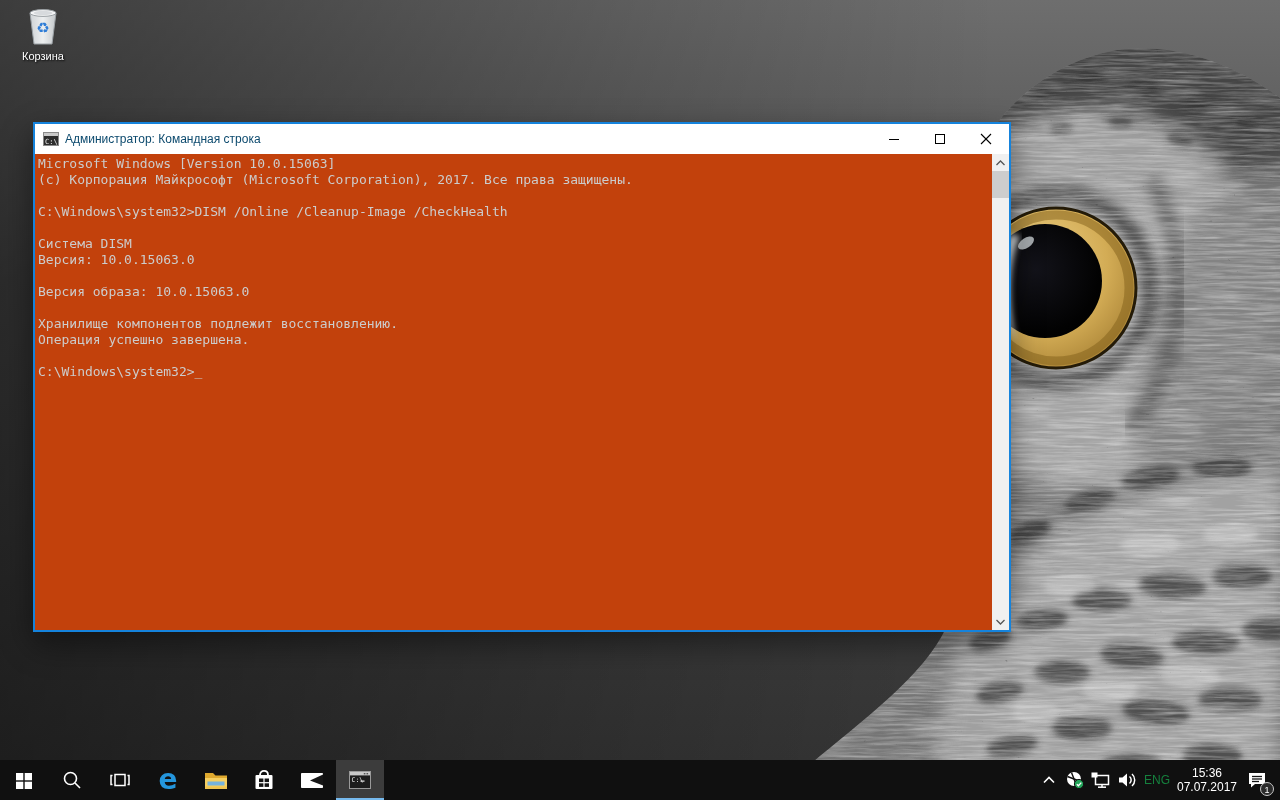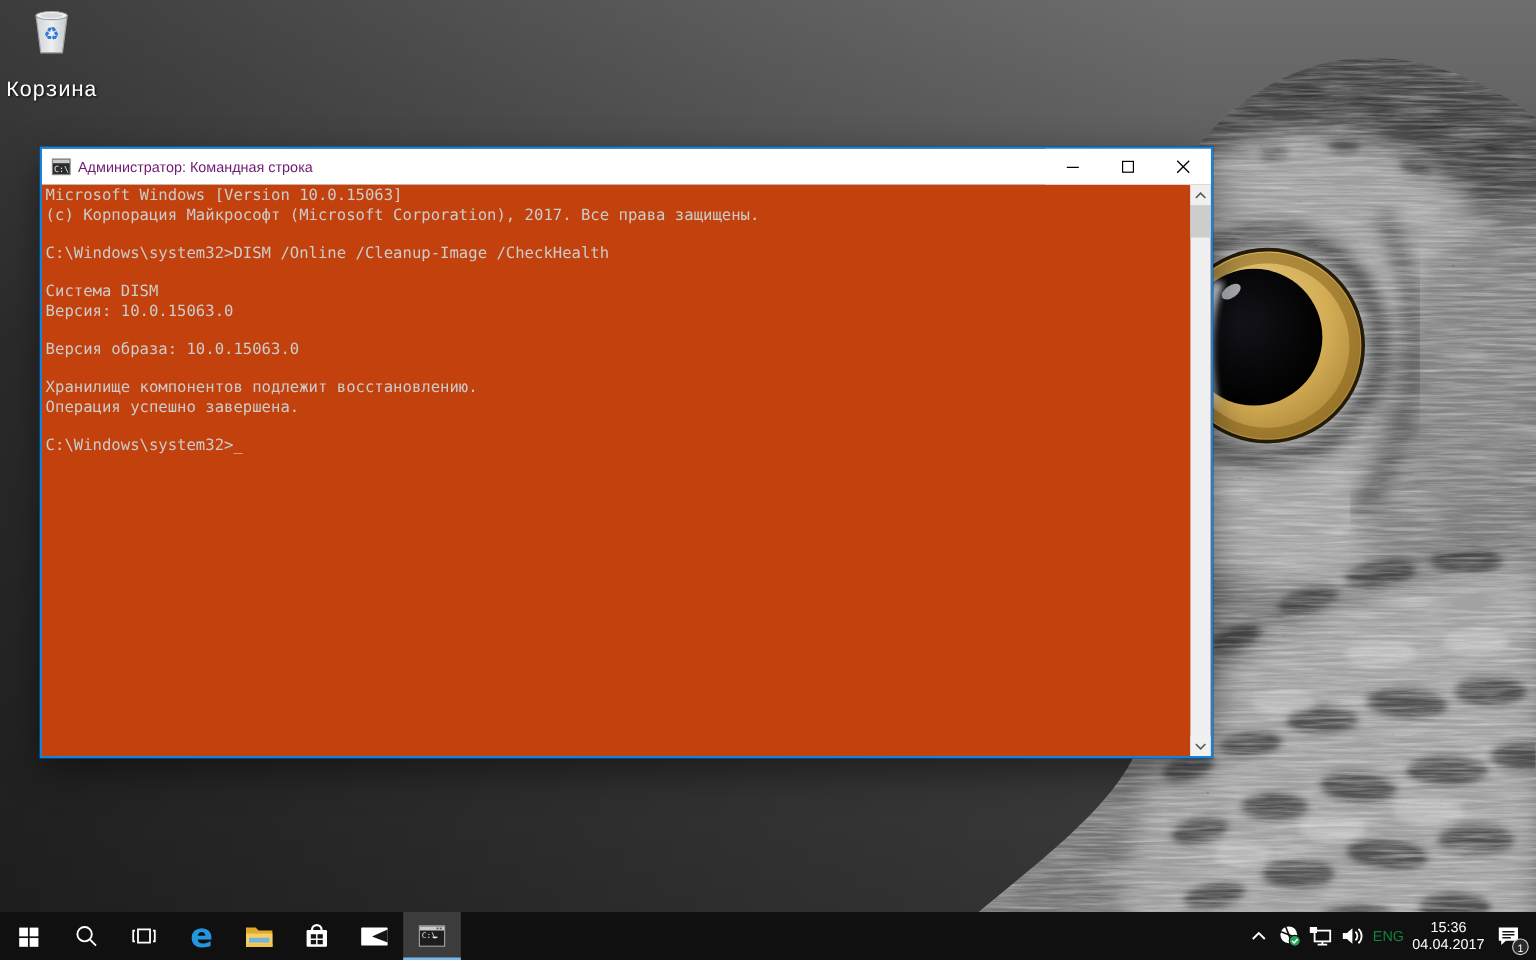--- a/index.html
+++ b/index.html
@@ -5,28 +5,28 @@
   html,body{margin:0;padding:0;width:1280px;height:800px;overflow:hidden;
     font-family:"Liberation Sans",sans-serif;background:#333;}
   .stage{position:relative;width:1280px;height:800px;overflow:hidden;}
 
   
   .wallpaper{position:absolute;inset:0;z-index:0;}
 
   
   .desktop-icon{position:absolute;left:6px;top:6px;width:74px;z-index:2;
     display:flex;flex-direction:column;align-items:center;cursor:default;}
-  .di-label{margin-top:18px;font-size:18px;color:#fff;text-shadow:1px 1px 2px rgba(0,0,0,.9);font-family:Liberation Mono, monospace;}
+  .di-label{margin-top:2px;font-size:11px;color:#fff;text-shadow:1px 1px 2px rgba(0,0,0,.9);}
 
   
   .cmd-window{position:absolute;left:33px;top:122px;width:974px;height:506px;z-index:3;
     border:2px solid #1583dc;background:#000;box-shadow:0 12px 30px rgba(0,0,0,.45);}
   .titlebar{height:30px;background:#fff;display:flex;align-items:center;padding-left:8px;}
   .titlebar-icon{width:16px;height:16px;margin-right:6px;flex:0 0 auto;}
-  .titlebar-text{flex:1;font-size:12px;color:#701a75;white-space:nowrap;overflow:hidden;}
+  .titlebar-text{flex:1;font-size:12px;color:#0c4a6e;white-space:nowrap;overflow:hidden;}
   .win-controls{display:flex;height:30px;}
   .win-btn{width:46px;height:30px;display:flex;align-items:center;justify-content:center;background:#fff;border:none;padding:0;}
   .console{position:relative;height:476px;background:#c2410c;overflow:hidden;}
   .console pre{margin:0;padding:2px 20px 0 3px;font-family:"DejaVu Sans Mono",monospace;
     font-size:13px;line-height:16px;color:#cccccc;}
   .cursor{color:#cccccc;}
   .scrollbar{position:absolute;top:0;right:0;bottom:0;width:17px;background:#f0f0f0;}
   .sb-btn{position:absolute;left:0;width:17px;height:17px;display:flex;align-items:center;justify-content:center;background:#f0f0f0;}
   .sb-btn.up{top:0;} .sb-btn.down{bottom:0;}
   .sb-thumb{position:absolute;left:0;top:17px;width:17px;height:27px;background:#cdcdcd;}
@@ -349,21 +349,21 @@
           <path d="M3 6.5 L6.5 6.5 L11 2.5 L11 15.5 L6.5 11.5 L3 11.5 Z" fill="#fff"></path>
           <path d="M13.5 5.5 A4.5 4.5 0 0 1 13.5 12.5" fill="none" stroke="#fff" stroke-width="1.5"></path>
           <path d="M16 3 A8 8 0 0 1 16 15" fill="none" stroke="#fff" stroke-width="1.5"></path>
         </svg>
       </div>
 
       <div class="tray-lang">ENG</div>
 
       <div class="tray-clock">
         <div>15:36</div>
-        <div>04.04.2017</div>
+        <div>07.07.2017</div>
       </div>
 
       <div class="tray-item action">
         <svg width="22" height="20" viewBox="0 0 22 20">
           <path d="M3 3 L19 3 L19 14 L9 14 L5 17.5 L5 14 L3 14 Z" fill="#fff"></path>
           <line x1="6" y1="6.5" x2="16" y2="6.5" stroke="#141414" stroke-width="1.3"></line>
           <line x1="6" y1="9" x2="16" y2="9" stroke="#141414" stroke-width="1.3"></line>
           <line x1="6" y1="11.5" x2="13" y2="11.5" stroke="#141414" stroke-width="1.3"></line>
         </svg>
         <span class="badge">1</span>

